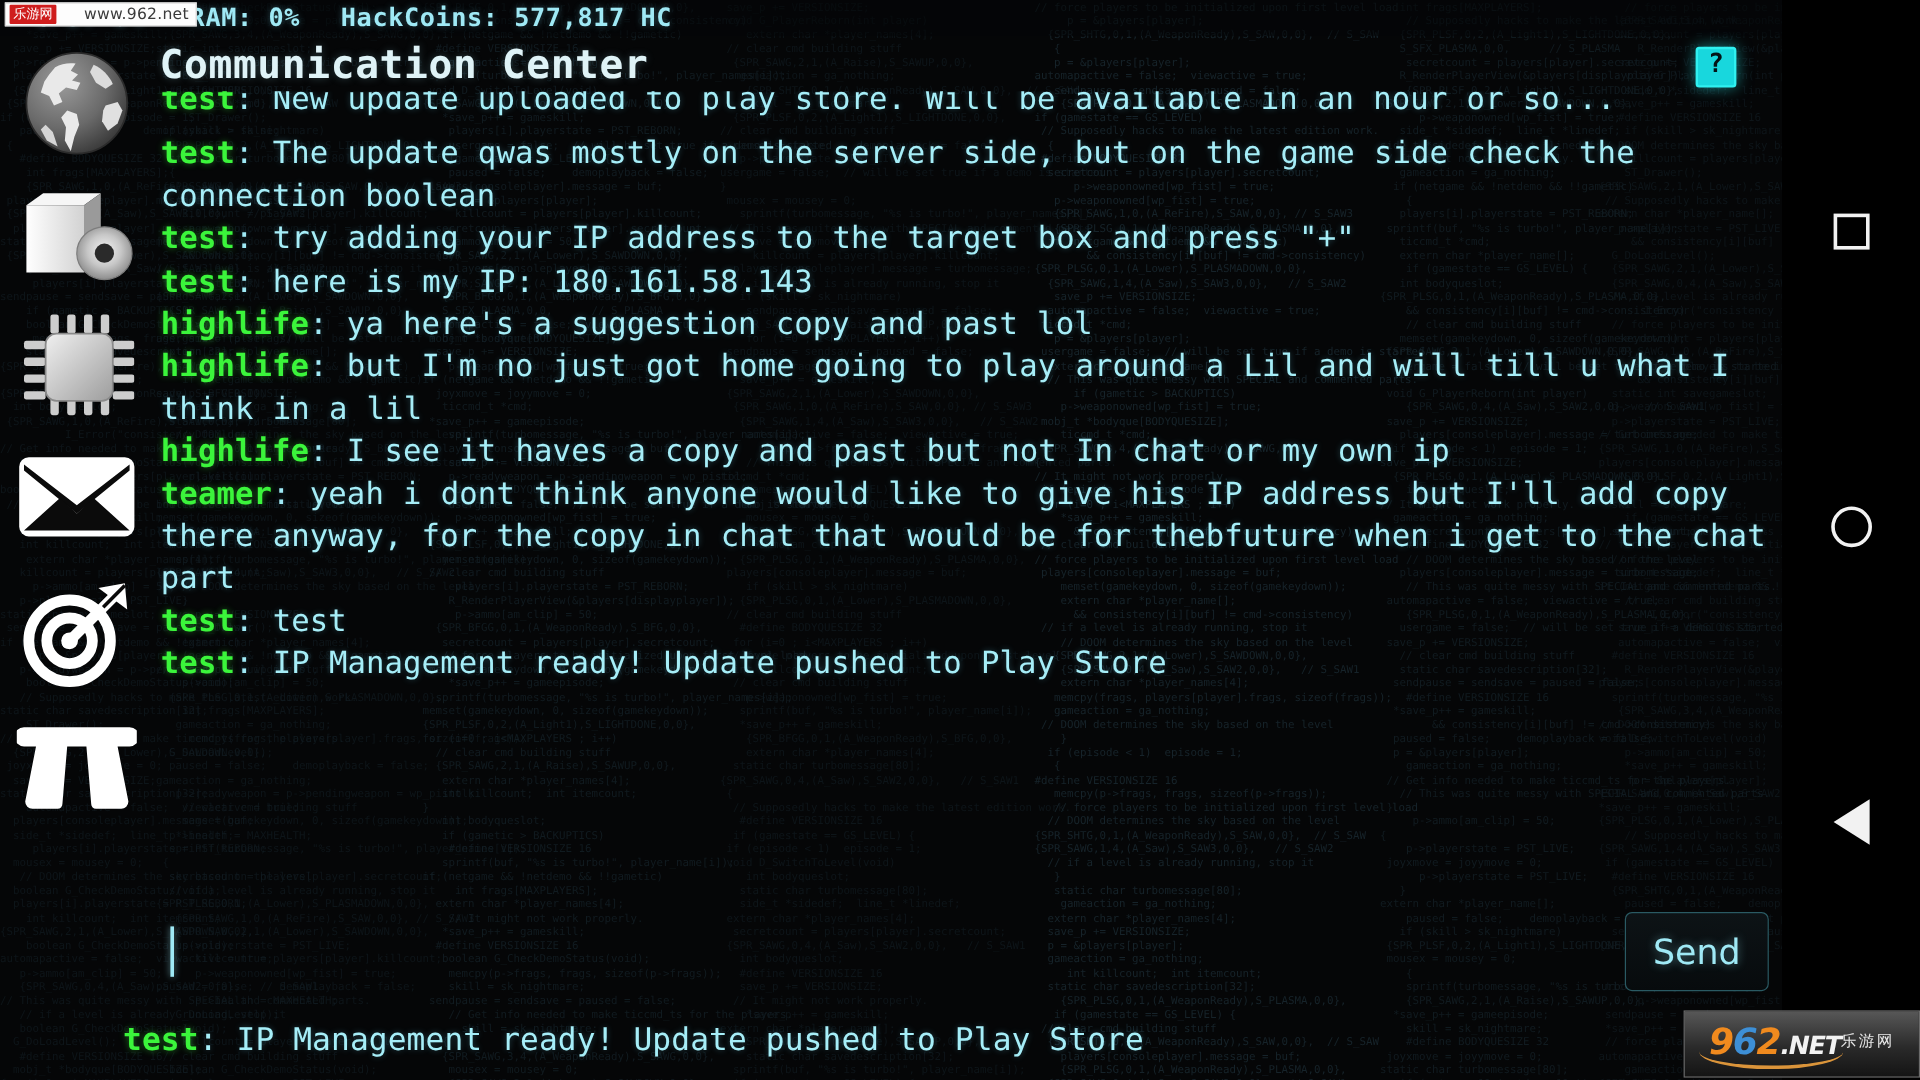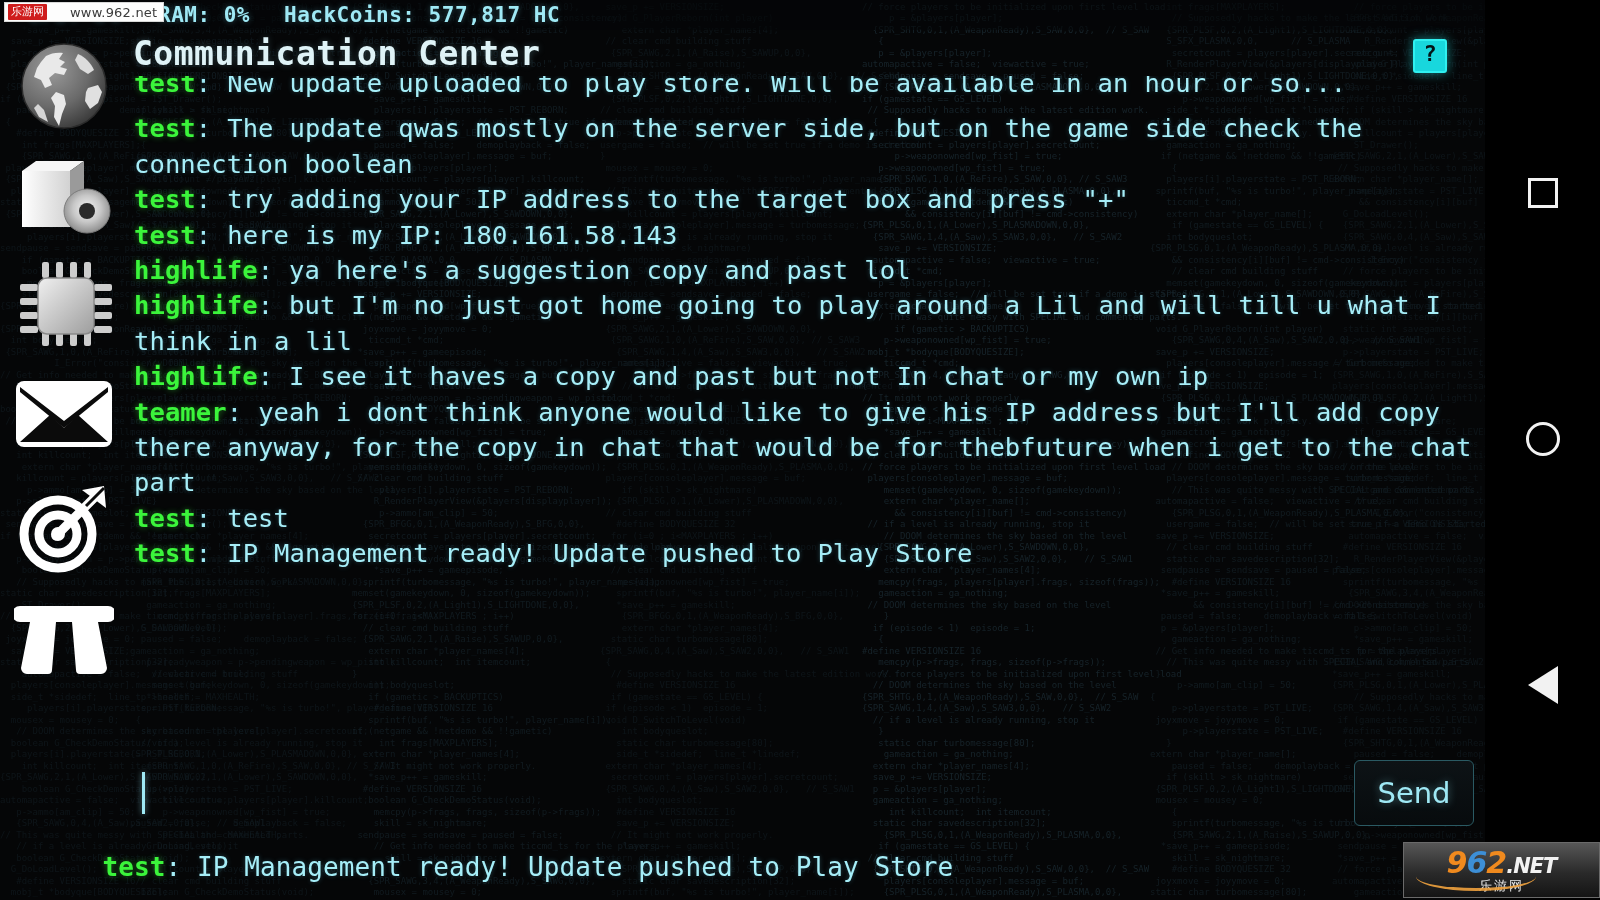--- a/index.html
+++ b/index.html
@@ -299,21 +299,21 @@
   .wm-bottom {
     position: absolute;
     right: 0; bottom: 2px;
     z-index: 30;
     width: 197px;
     height: 56px;
     background: linear-gradient(180deg,#575757 0%,#2a2a2a 55%,#141414 100%);
     border: 1px solid #6a6a6a;
     box-sizing: border-box;
     display: flex;
-    flex-direction: column;
+    flex-direction: row;
     align-items: center;
     justify-content: center;
     overflow: hidden;
   }
   .wm-bottom .logo-line {
     font-family: "DejaVu Sans", "Liberation Sans", sans-serif;
     font-size: 30px;
     font-weight: bold;
     font-style: italic;
     line-height: 30px;

